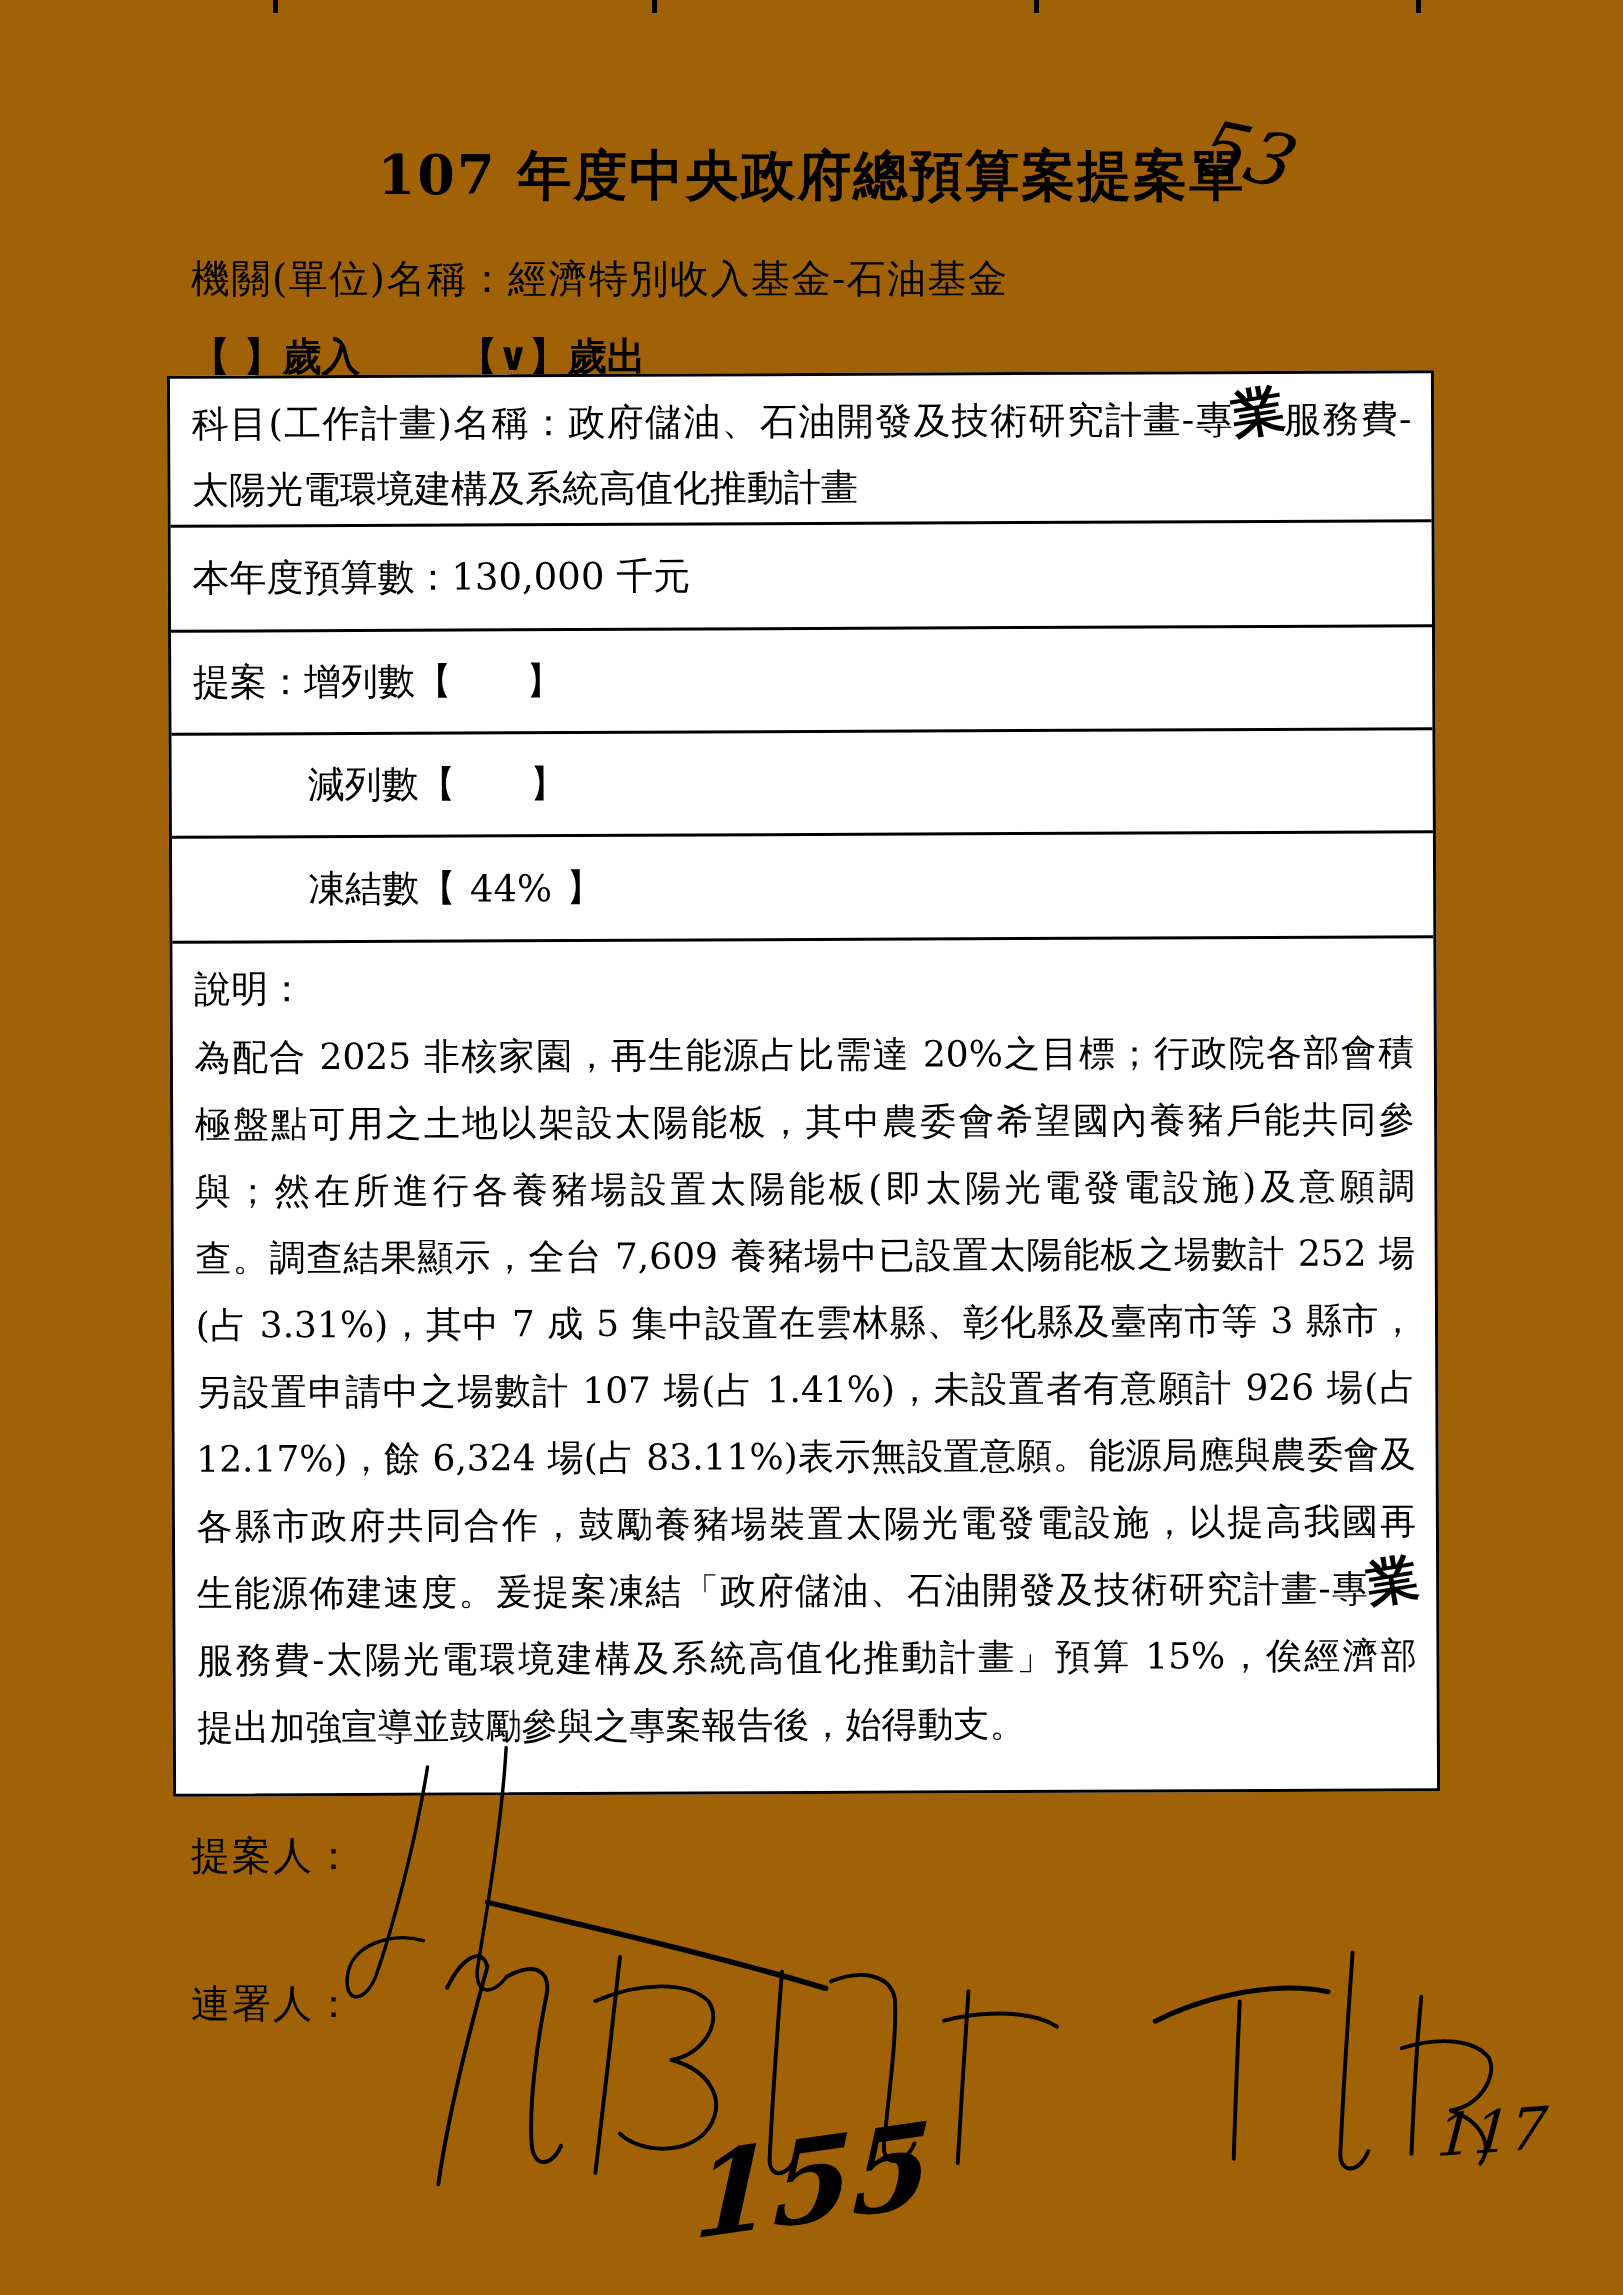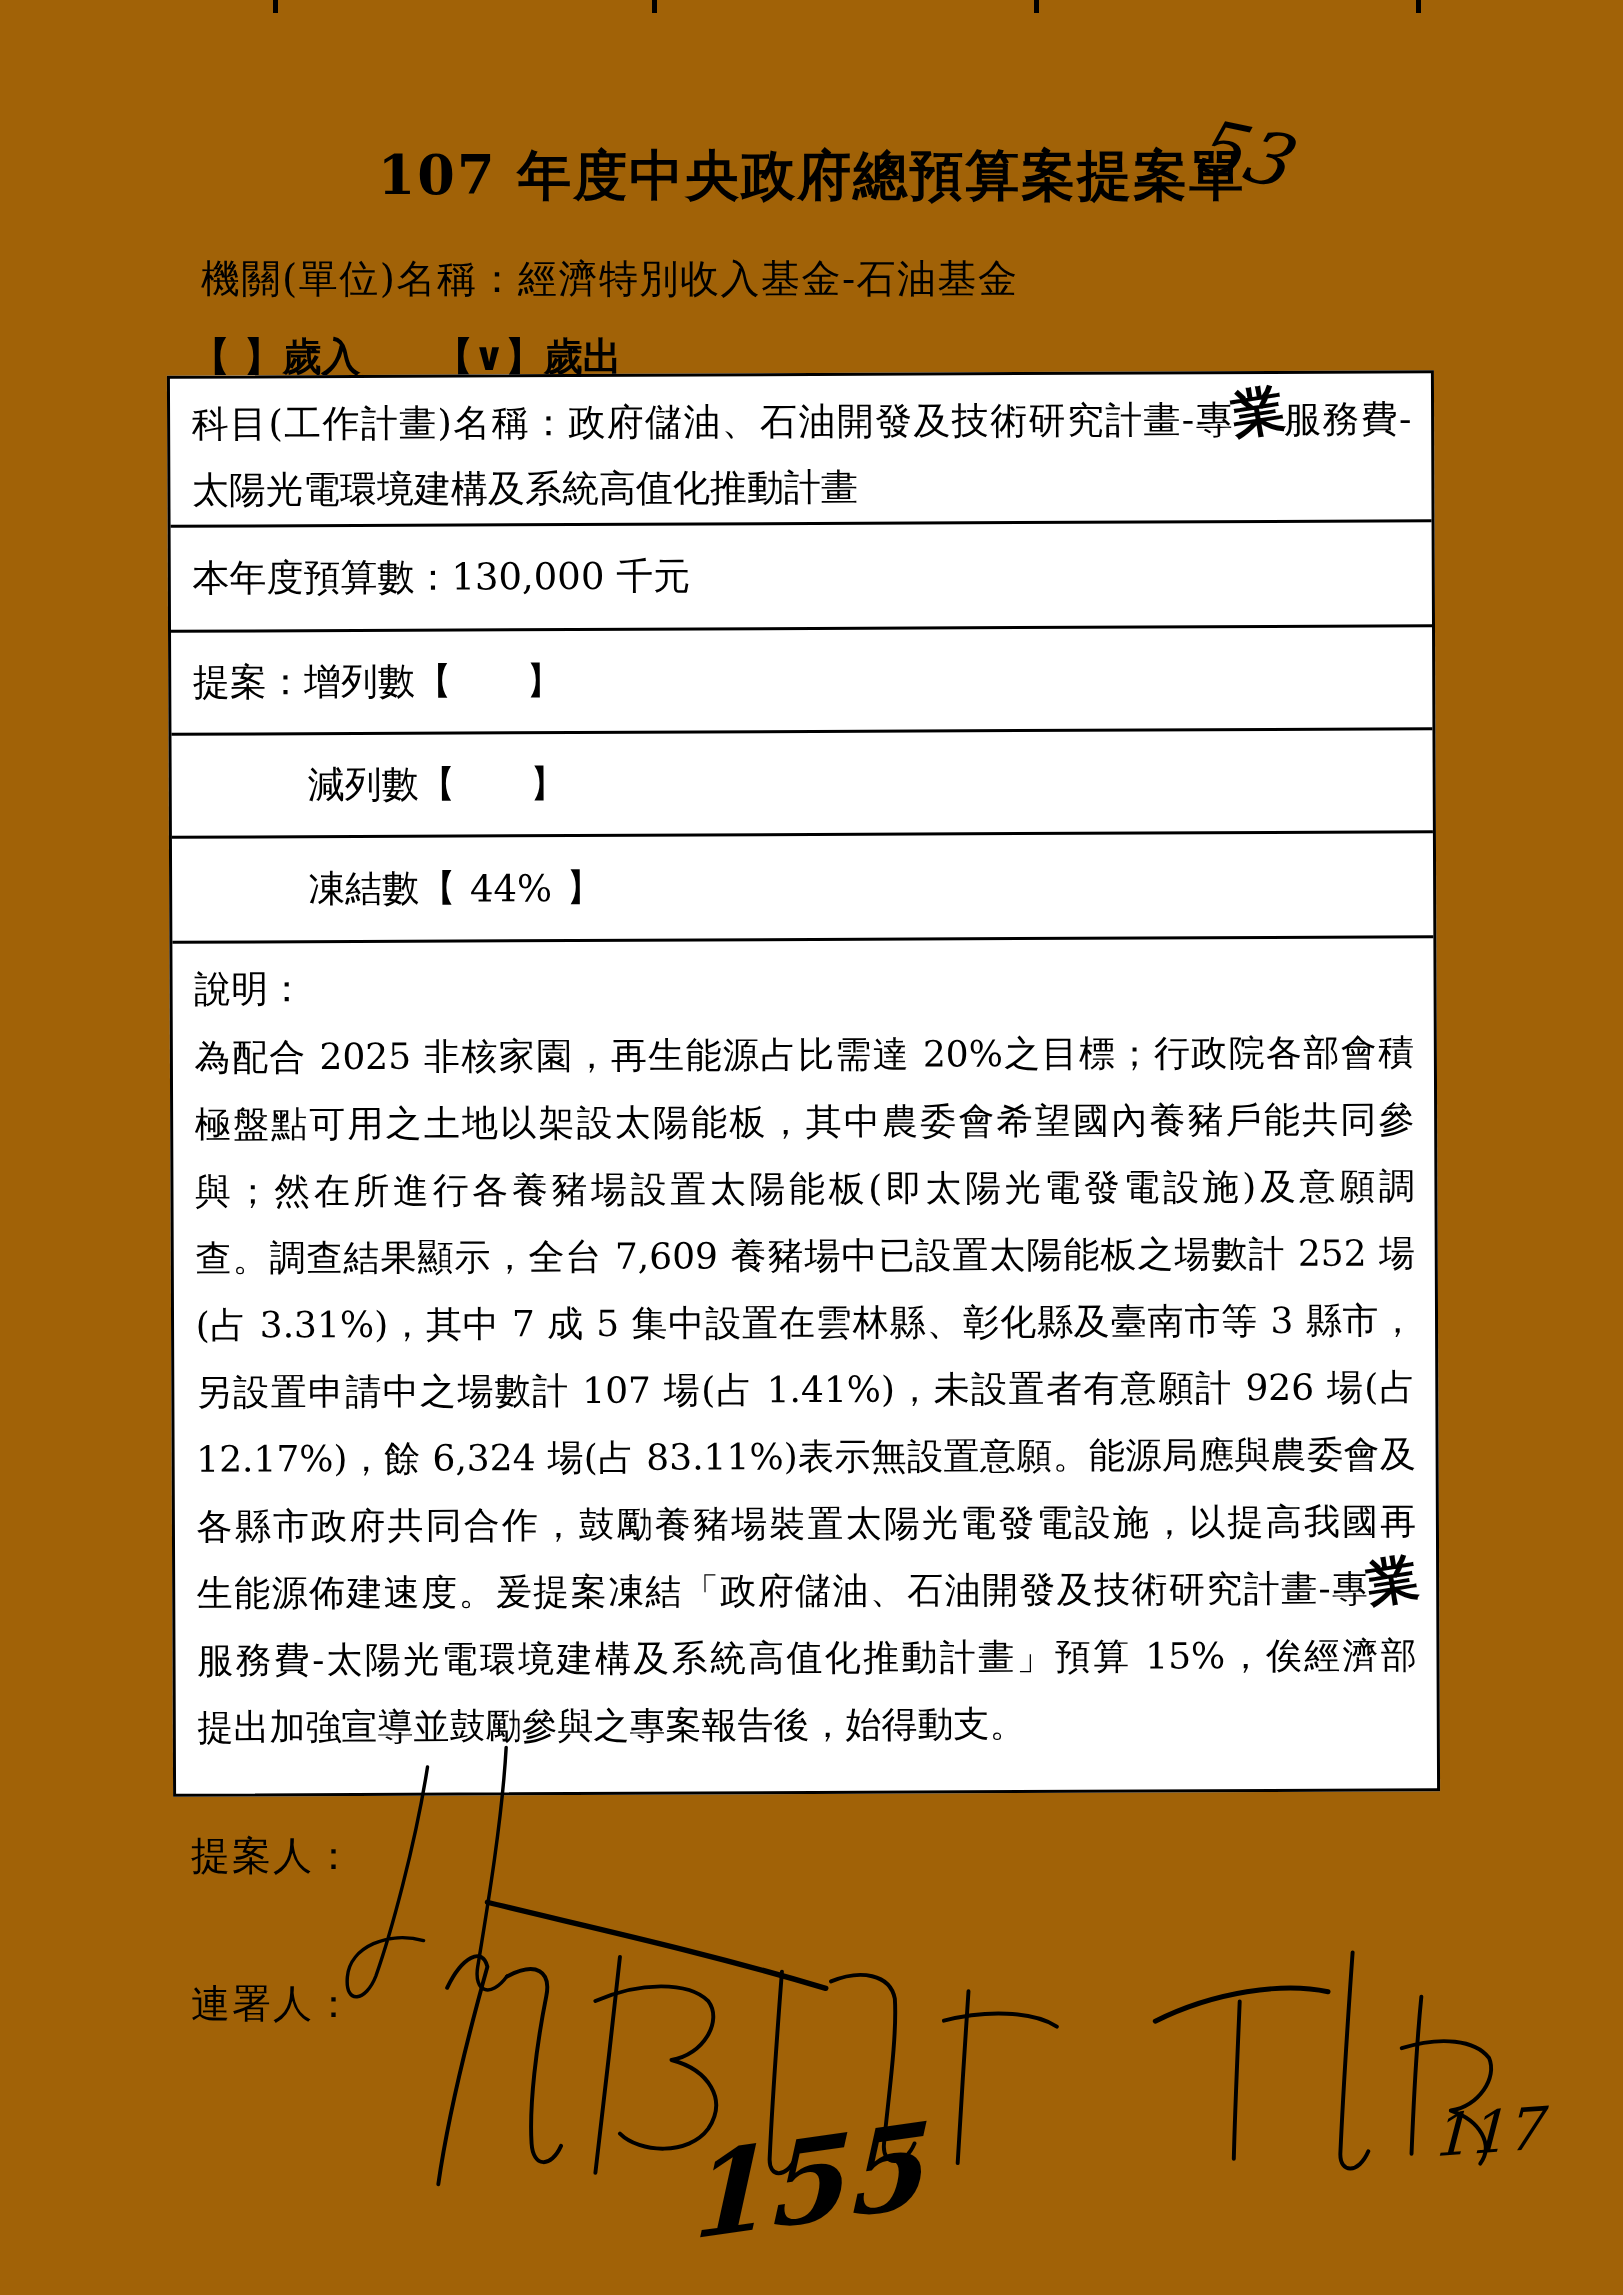--- a/index.html
+++ b/index.html
@@ -13,26 +13,26 @@
 
   .doc-title {
     position:absolute; top:140px; left:0; right:0; text-align:center;
     font-size:54px; font-weight:700; letter-spacing:2px; white-space:nowrap;
   }
   .title-annotation {
     position:absolute; left:1202px; top:118px; font-size:73px; font-style:italic;
     transform:rotate(12deg) skewX(-6deg); font-weight:400; line-height:1;
   }
   .agency-line {
-    position:absolute; left:201px; top:252px; font-size:39px; letter-spacing:1.5px; white-space:nowrap;
+    position:absolute; left:191px; top:252px; font-size:39px; letter-spacing:1.5px; white-space:nowrap;
   }
   .budget-type-line {
     position:absolute; left:191px; top:330px; font-size:39px; font-weight:600; white-space:nowrap;
   }
-  .budget-type-line .expenditure { margin-left:60px; }
+  .budget-type-line .expenditure { margin-left:84px; }
 
   .budget-table {
     position:absolute; left:170px; top:373px; width:1267px; height:1421px;
     border:3.4px solid #000; box-sizing:border-box; background:#fff;
     transform:rotate(-0.25deg);
   }
   .row { box-sizing:border-box; padding-left:21.6px; padding-right:19.7px; font-size:37px; border-bottom:3.4px solid #000; }
   .row-subject   { height:149px; padding-top:12.8px; line-height:66px; }
   .row-budget    { height:105px; display:flex; align-items:center; }
   .row-increase  { height:103px; display:flex; align-items:center; }

